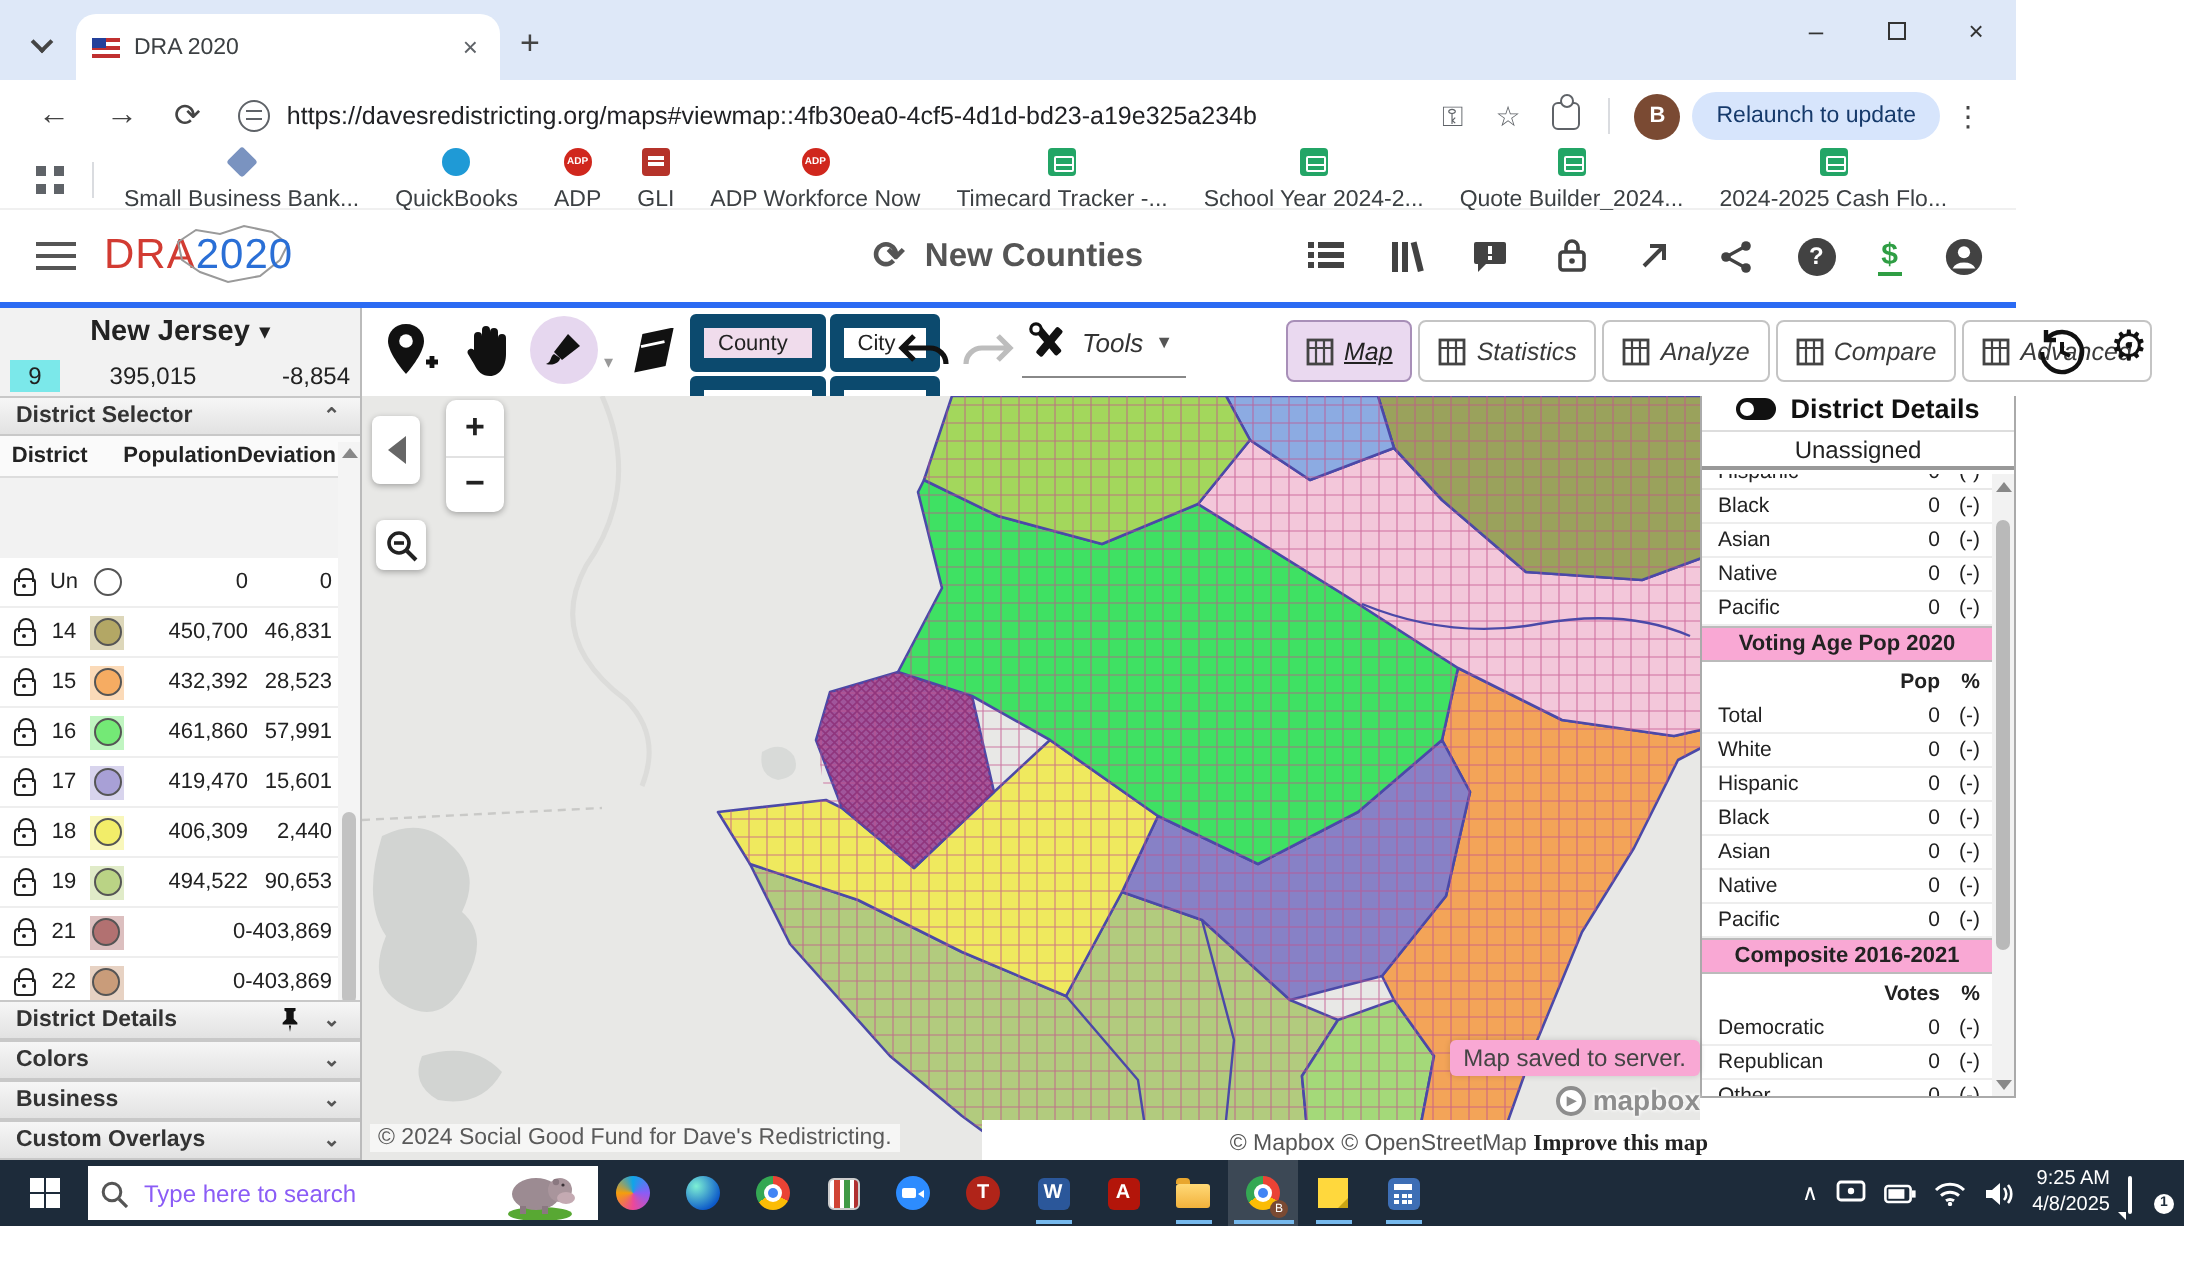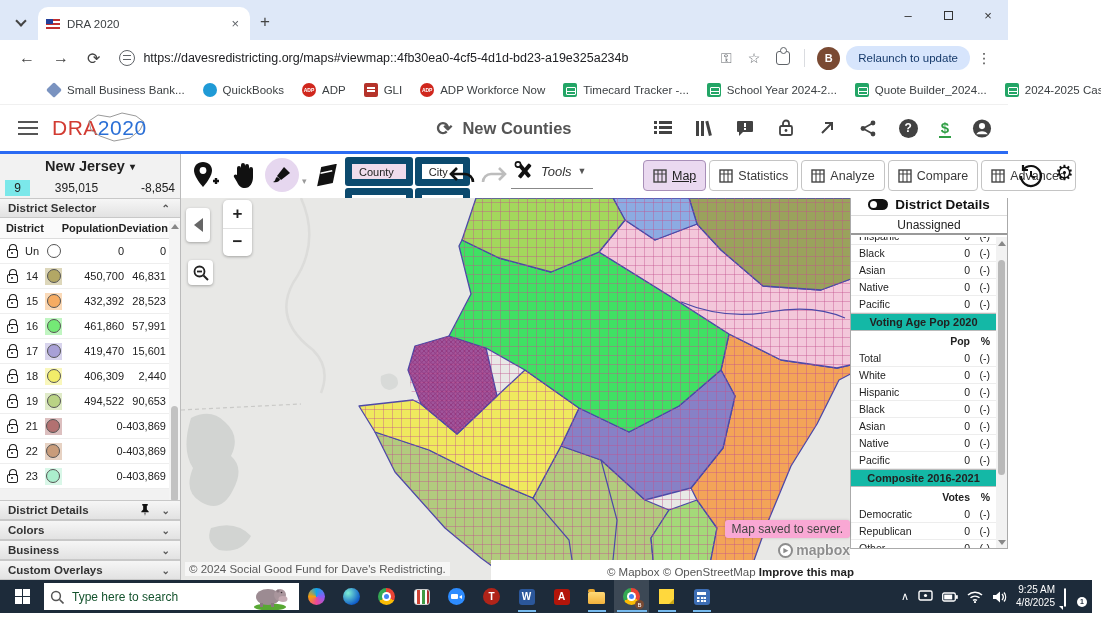--- a/index.html
+++ b/index.html
@@ -35,21 +35,21 @@
   .relaunch { background:#d7e5fc; color:#163a6b; font-size:11.5px; border-radius:14px; padding:6px 12px; white-space:nowrap; }
   .kebab { font-size:14px; color:#444; padding:0 7px; letter-spacing:0; }
 
   
   .bmbar { position:absolute; left:0; top:76px; width:100%; height:29px; background:#fff; display:flex; align-items:center; padding:0 10px; border-bottom:1px solid #f0f0f0;}
   .apps-grid { width:14px; height:14px; margin:0 8px; background:
       linear-gradient(#5f6368,#5f6368) 0 0/5px 5px no-repeat,
       linear-gradient(#5f6368,#5f6368) 9px 0/5px 5px no-repeat,
       linear-gradient(#5f6368,#5f6368) 0 9px/5px 5px no-repeat,
       linear-gradient(#5f6368,#5f6368) 9px 9px/5px 5px no-repeat; }
-  .bm { display:flex; align-items:center; gap:6px; margin:0 9px; }
+  .bm { display:flex; align-items:center; gap:6px; margin:0 9px;flex-direction:column; }
   .bm-label { font-size:11.5px; color:#3c4043; white-space:nowrap; }
   .bm-ico { width:14px; height:14px; flex:none; position:relative; }
   .bm-ico.bank-icon { background:var(--c); transform:rotate(45deg) scale(.8); border-radius:2px;}
   .bm-ico.circle-icon { background:var(--c); border-radius:50%; }
   .bm-ico.adp-icon { background:var(--c); border-radius:7px; color:#fff; font-size:5px; font-weight:bold; display:flex; align-items:center; justify-content:center;}
   .bm-ico.adp-icon::after{content:"ADP";}
   .bm-ico.gli-icon { background:var(--c); border-radius:2px;}
   .bm-ico.gli-icon::after{content:""; position:absolute; left:3px; top:4px; width:8px; height:1.5px; background:#fff; box-shadow:0 3px 0 #fff;}
   .bm-ico.sheets-icon { background:var(--c); border-radius:2px;}
   .bm-ico.sheets-icon::after{content:""; position:absolute; left:3px; top:4px; width:8px; height:6px; border:1px solid #fff; border-radius:1px; background:linear-gradient(#fff,#fff) 0 2.5px/8px 1px no-repeat;}
@@ -77,21 +77,21 @@
   .sb-stats { height:20px; display:flex; align-items:center; font-size:12px; color:#222; padding:0 5px;}
   .badge9 { background:#7be8ea; min-width:25px; text-align:center; font-size:12px; padding:1px 0;}
   .sb-pop { flex:1; text-align:center; } .sb-dev { width:52px; text-align:right; }
   .secbar { height:20px; background:linear-gradient(#f6f6f6,#e2e2e2); border-top:1px solid #c8c8c8; border-bottom:1px solid #c8c8c8; display:flex; align-items:center; font-size:11.5px; font-weight:bold; color:#333; padding:0 8px; position:relative;}
   .secbar .caret { position:absolute; right:10px; font-size:10px; color:#555;}
   .pin-ico { position:absolute; right:30px; width:10px; height:12px;}
   .dcols { height:21px; background:#fafafa; display:flex; align-items:center; font-size:11px; font-weight:bold; color:#222; border-bottom:1px solid #ddd;}
   .dcols span:nth-child(1){ width:52px; text-align:center;}
   .dcols span:nth-child(2){ width:72px; text-align:right;}
   .dcols span:nth-child(3){ flex:1; text-align:right; padding-right:12px;}
-  .dlist { background:#fff; position:relative; }
+  .dlist { background:#fff; position:relative;margin-top:40px; }
   .drow { height:25px; display:flex; align-items:center; border-bottom:1px solid #eee; font-size:11px; color:#222; position:relative;}
   .lock { width:11px; height:9px; border:1.6px solid #222; border-radius:2px; margin:4px 4px 0 7px; position:relative; flex:none;}
   .lock::before { content:""; position:absolute; left:0.5px; top:-6px; width:6px; height:6px; border:1.6px solid #222; border-bottom:none; border-radius:4px 4px 0 0;}
   .lock::after { content:""; position:absolute; left:2.7px; top:2px; width:2px; height:2px; background:#222; border-radius:50%;}
   .dnum { width:20px; text-align:center; }
   .swatch { width:17px; height:17px; margin-left:3px; position:relative; flex:none;}
   .swatch::before { content:""; position:absolute; inset:0; background:var(--c); opacity:.45;}
   .swatch::after { content:""; position:absolute; inset:1.5px; border-radius:50%; background:var(--c); border:1.6px solid #555;}
   .dpop { width:62px; text-align:right; }
   .ddev { flex:1; text-align:right; padding-right:14px; }
@@ -105,21 +105,21 @@
   .content { flex:1; display:flex; flex-direction:column; position:relative; }
   .tools { height:44px; background:#fff; position:relative; flex:none;}
   .ticon { position:absolute; top:7px; }
   .brush-wrap { position:absolute; left:84px; top:4px; width:34px; height:34px; border-radius:50%; background:#e6d7ef; display:flex; align-items:center; justify-content:center;}
   .mini-caret { position:absolute; left:121px; top:22px; font-size:9px; color:#999;}
   .grangrid { position:absolute; left:164px; top:3px; display:grid; grid-template-columns:auto auto; gap:2px;}
   .granbtn { border:7px solid #0c4a6e; border-radius:3px; background:#fff; font-size:11px; color:#222; padding:1.5px 7px; text-align:left;}
   .granbtn.sel { background:#f0dcec; }
   .tools-dd { position:absolute; left:330px; top:6px; display:flex; align-items:center; gap:6px; border-bottom:1.5px solid #888; padding:0 6px 6px 2px;}
   .tools-lbl { font-size:13px; font-style:italic; color:#333; }
-  .tabsrow { position:absolute; left:462px; top:6px; display:flex; gap:3px; align-items:center;}
+  .tabsrow { position:absolute; left:462px; top:6px; display:flex; gap:3px; align-items:center;font-style:italic;}
   .vtab { border:1px solid #c4c4c4; border-radius:4px; background:#fff; height:31px; display:flex; align-items:center; gap:5px; padding:0 9px; font-size:12.5px; color:#3b3b3b;}
   .vtab.sel { background:#ead9f0; border-color:#a88fb8; }
   .vtab.sel .vtab-lbl { text-decoration:underline; color:#222;}
   .hist-ico { position:absolute; left:838px; top:10px;}
   .gear-ico { position:absolute; left:874px; top:7px; font-size:21px; color:#111;}
 
   
   .map { flex:1; position:relative; background:#e8e8e6; overflow:hidden;}
   .mapsvg { position:absolute; left:0; top:0; }
   .mbtn { position:absolute; background:#fff; border-radius:4px; box-shadow:0 1px 3px rgba(0,0,0,.3); display:flex; align-items:center; justify-content:center;}
@@ -128,48 +128,48 @@
   .zoombox { position:absolute; left:42px; top:2px; width:29px; height:56px; background:#fff; border-radius:5px; box-shadow:0 1px 3px rgba(0,0,0,.3); display:flex; flex-direction:column;}
   .zbtn { flex:1; display:flex; align-items:center; justify-content:center; font-size:17px; font-weight:bold; color:#222;}
   .zbtn:first-child { border-bottom:1px solid #e2e2e2; }
   .toast { position:absolute; right:158px; top:322px; background:#f9a8d4; color:#444; font-size:12px; padding:2px 7px; border-radius:3px; box-shadow:0 0 3px rgba(0,0,0,.15);}
   .mblogo { position:absolute; right:158px; top:344px; display:flex; align-items:center; gap:3px; color:#8d8d8d; font-weight:bold; font-size:14px; text-shadow:0 0 2px #fff,0 0 2px #fff;}
   .mblogo-circ { width:15px; height:15px; border:2px solid #8d8d8d; border-radius:50%; background:#fff; display:flex; align-items:center; justify-content:center; font-size:9px;}
   .strip-r { position:absolute; right:0; bottom:0; left:310px; height:20px; background:#fff;}
   .strip-panel { position:absolute; right:0; bottom:0; width:158px; height:34px; background:#fff;}
   .attr-l { position:absolute; left:4px; bottom:4px; background:rgba(255,255,255,.6); font-size:11.5px; color:#5a5a5a; padding:1px 4px;}
   .attr-r { position:absolute; right:154px; bottom:2px; font-size:11.5px; color:#555; white-space:nowrap;}
-  .attr-r b { color:#222; }
+  .attr-r b { color:#222;font-family:Liberation Serif, serif; }
 
   
   .dpanel { position:absolute; right:0; top:-6px; width:158px; height:357px; background:#fff; border:1px solid #aaa; font-size:10.5px; color:#222; overflow:hidden;}
   .dp-hdr { height:23px; display:flex; align-items:center; justify-content:center; gap:7px; font-size:13.5px; font-weight:bold; color:#111; border-bottom:1px solid #ddd;}
   .toggle-pill { width:20px; height:11px; background:#111; border-radius:6px; position:relative;}
   .toggle-pill::before { content:""; position:absolute; left:2px; top:2px; width:7px; height:7px; border-radius:50%; background:#fff;}
   .dp-sub { height:19px; display:flex; align-items:center; justify-content:center; font-size:12px; border-bottom:2px solid #999;}
   .dp-body { position:absolute; top:44px; left:0; right:11px; bottom:0; overflow:hidden;}
   .clipped { height:8px; overflow:hidden; border-bottom:1px solid #e8e8e8;}
   .clipped .prow { margin-top:-9px; }
   .prow { height:17px; display:flex; align-items:center; border-bottom:1px solid #ededed; padding:0 0 0 8px;}
   .pl { flex:1; } .pv { width:48px; text-align:right; } .pp { width:26px; text-align:right; padding-right:6px;}
-  .dsec { height:18px; background:#14b8a6; border:1px solid #bbb; border-left:none; border-right:none; display:flex; align-items:center; justify-content:center; font-size:11px; font-weight:bold;}
+  .dsec { height:18px; background:#f9a8d4; border:1px solid #bbb; border-left:none; border-right:none; display:flex; align-items:center; justify-content:center; font-size:11px; font-weight:bold;}
   .pcols { height:19px; display:flex; align-items:center; font-weight:bold; padding-left:8px;}
   .dp-scroll { position:absolute; right:0; top:44px; width:11px; bottom:0; background:#f2f2f2; display:flex; flex-direction:column; align-items:center;}
   .dp-thumb { width:7px; background:#b9b9b9; border-radius:4px; height:215px; margin-top:14px;}
 
   
   .taskbar { position:absolute; left:0; top:580px; width:1092px; height:33px; background:#1d2b3a; display:flex; align-items:center; color:#fff;}
   .startbtn { width:44px; height:100%; display:flex; align-items:center; justify-content:center;}
   .winlogo { width:15px; height:15px; background:
      linear-gradient(#fff,#fff) 0 0/7px 7px no-repeat,
      linear-gradient(#fff,#fff) 8px 0/7px 7px no-repeat,
      linear-gradient(#fff,#fff) 0 8px/7px 7px no-repeat,
      linear-gradient(#fff,#fff) 8px 8px/7px 7px no-repeat;}
   .searchbox { width:255px; height:27px; background:#fff; display:flex; align-items:center; gap:8px; padding:0 6px; color:#555; position:relative; overflow:hidden;}
-  .sb-text { font-size:12px; color:#14532d; flex:1;}
+  .sb-text { font-size:12px; color:#8b5cf6; flex:1;}
   .tb-cell { width:35px; height:100%; display:flex; align-items:center; justify-content:center; position:relative;}
   .tb-cell.active { background:rgba(255,255,255,.14); }
   .underln { position:absolute; bottom:1px; left:50%; transform:translateX(-50%); width:18px; height:2px; background:#76b9ed;}
   .tb-cell.active .underln { width:30px; }
   .ci { width:17px; height:17px; border-radius:50%; }
   .sq { width:16px; height:16px; border-radius:3px; display:flex; align-items:center; justify-content:center; font-size:10px; font-weight:bold; color:#fff;}
   .copilot { background:conic-gradient(#0ea5e9,#8b5cf6,#ec4899,#f59e0b,#0ea5e9); }
   .edge { background:radial-gradient(circle at 30% 30%, #7df0d4, #0c59c9 75%); }
   .chrome { background:conic-gradient(#ea4335 0 33%, #fbbc05 33% 66%, #34a853 66%); position:relative;}
   .chrome::before { content:""; position:absolute; inset:4px; background:#fff; border-radius:50%;}

